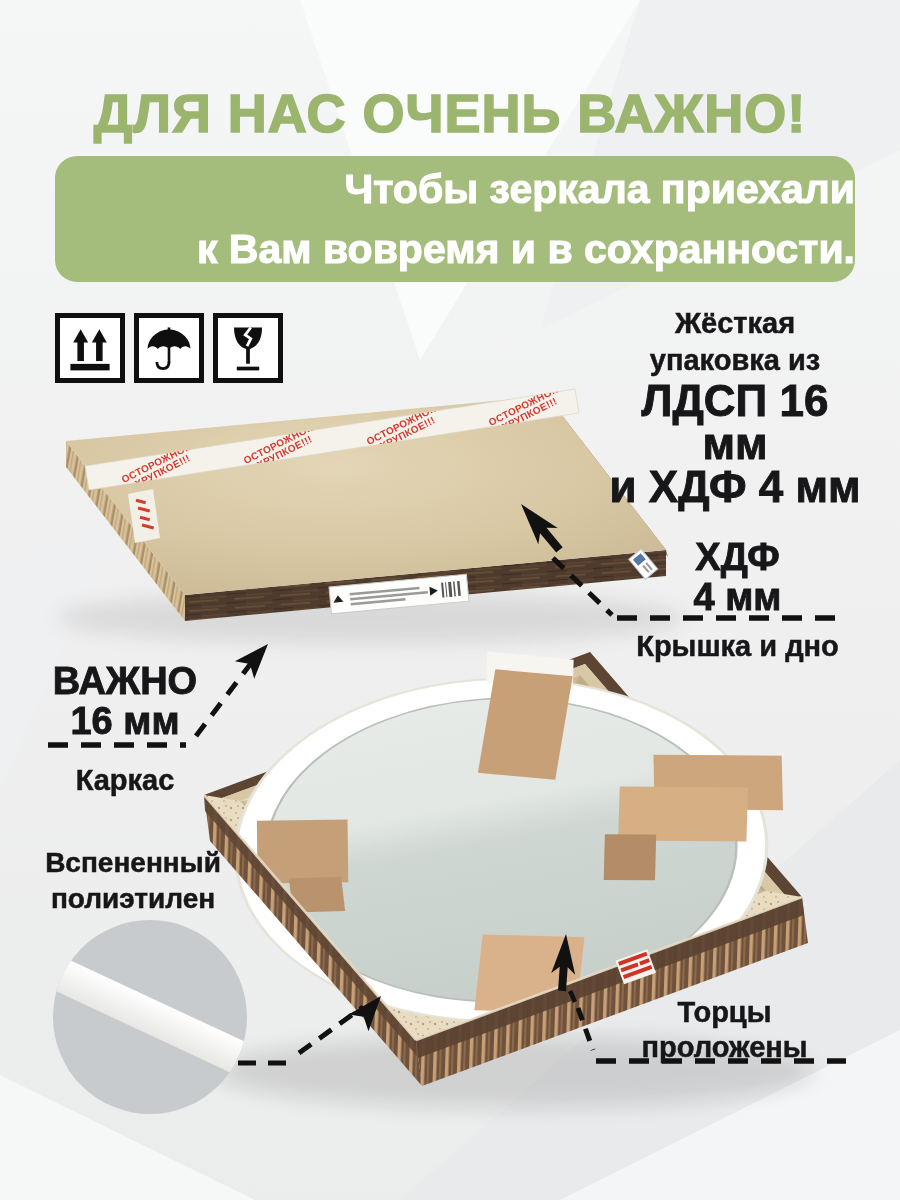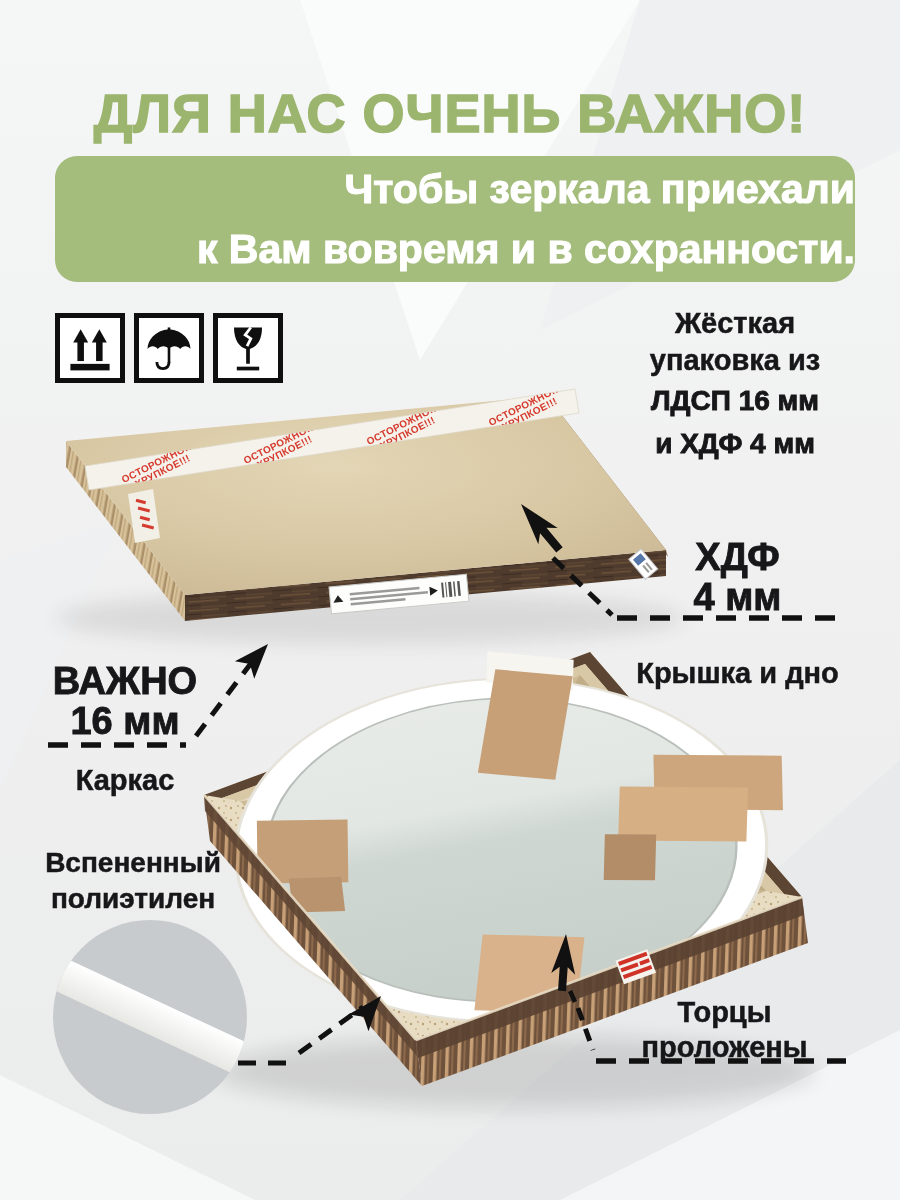--- a/index.html
+++ b/index.html
@@ -13,26 +13,26 @@
   .banner{position:absolute;left:55px;top:156px;width:800px;height:126px;
       background:#a4bc7c;border-radius:22px;color:#ffffff;text-align:right;
       font-weight:700;font-size:41px;-webkit-text-stroke:1.1px #ffffff;
       display:flex;flex-direction:column;justify-content:center;gap:13px;}
   .icons{position:absolute;left:55px;top:313px;display:flex;gap:9px;}
   .icon-box{width:70px;height:70px;background:#ffffff;border:5px solid #0f0f0f;
       box-sizing:border-box;display:flex;align-items:center;justify-content:center;}
   .icon-box svg{width:56px;height:56px;display:block;}
   .note{position:absolute;left:605px;top:305px;width:260px;text-align:center;font-weight:700;}
   .note .s{font-size:29px;line-height:37px;-webkit-text-stroke:.5px #17171a;}
-  .note .b{font-size:28px;line-height:43px;-webkit-text-stroke:.9px #17171a;}
+  .note .b{font-size:44px;line-height:43px;-webkit-text-stroke:.9px #17171a;}
   .callout{position:absolute;text-align:center;font-weight:700;}
   .callout .t{font-size:38px;line-height:40px;-webkit-text-stroke:.9px #17171a;}
   .callout .c{font-size:29px;line-height:34px;-webkit-text-stroke:.5px #17171a;}
   .co-hdf{left:615px;top:537px;width:245px;}
-  .co-hdf .c{margin-top:39px;}
+  .co-hdf .c{margin-top:12px;}
   .co-ldsp{left:30px;top:661px;width:190px;}
   .co-ldsp .c{margin-top:22px;}
   .co-foam{left:28px;top:845px;width:210px;}
   .co-foam .c{font-size:28px;line-height:36px;}
   .co-edges{left:597px;top:995px;width:255px;}
   .co-edges .c{line-height:35px;}
 </style>
 </head>
 <body>
 

